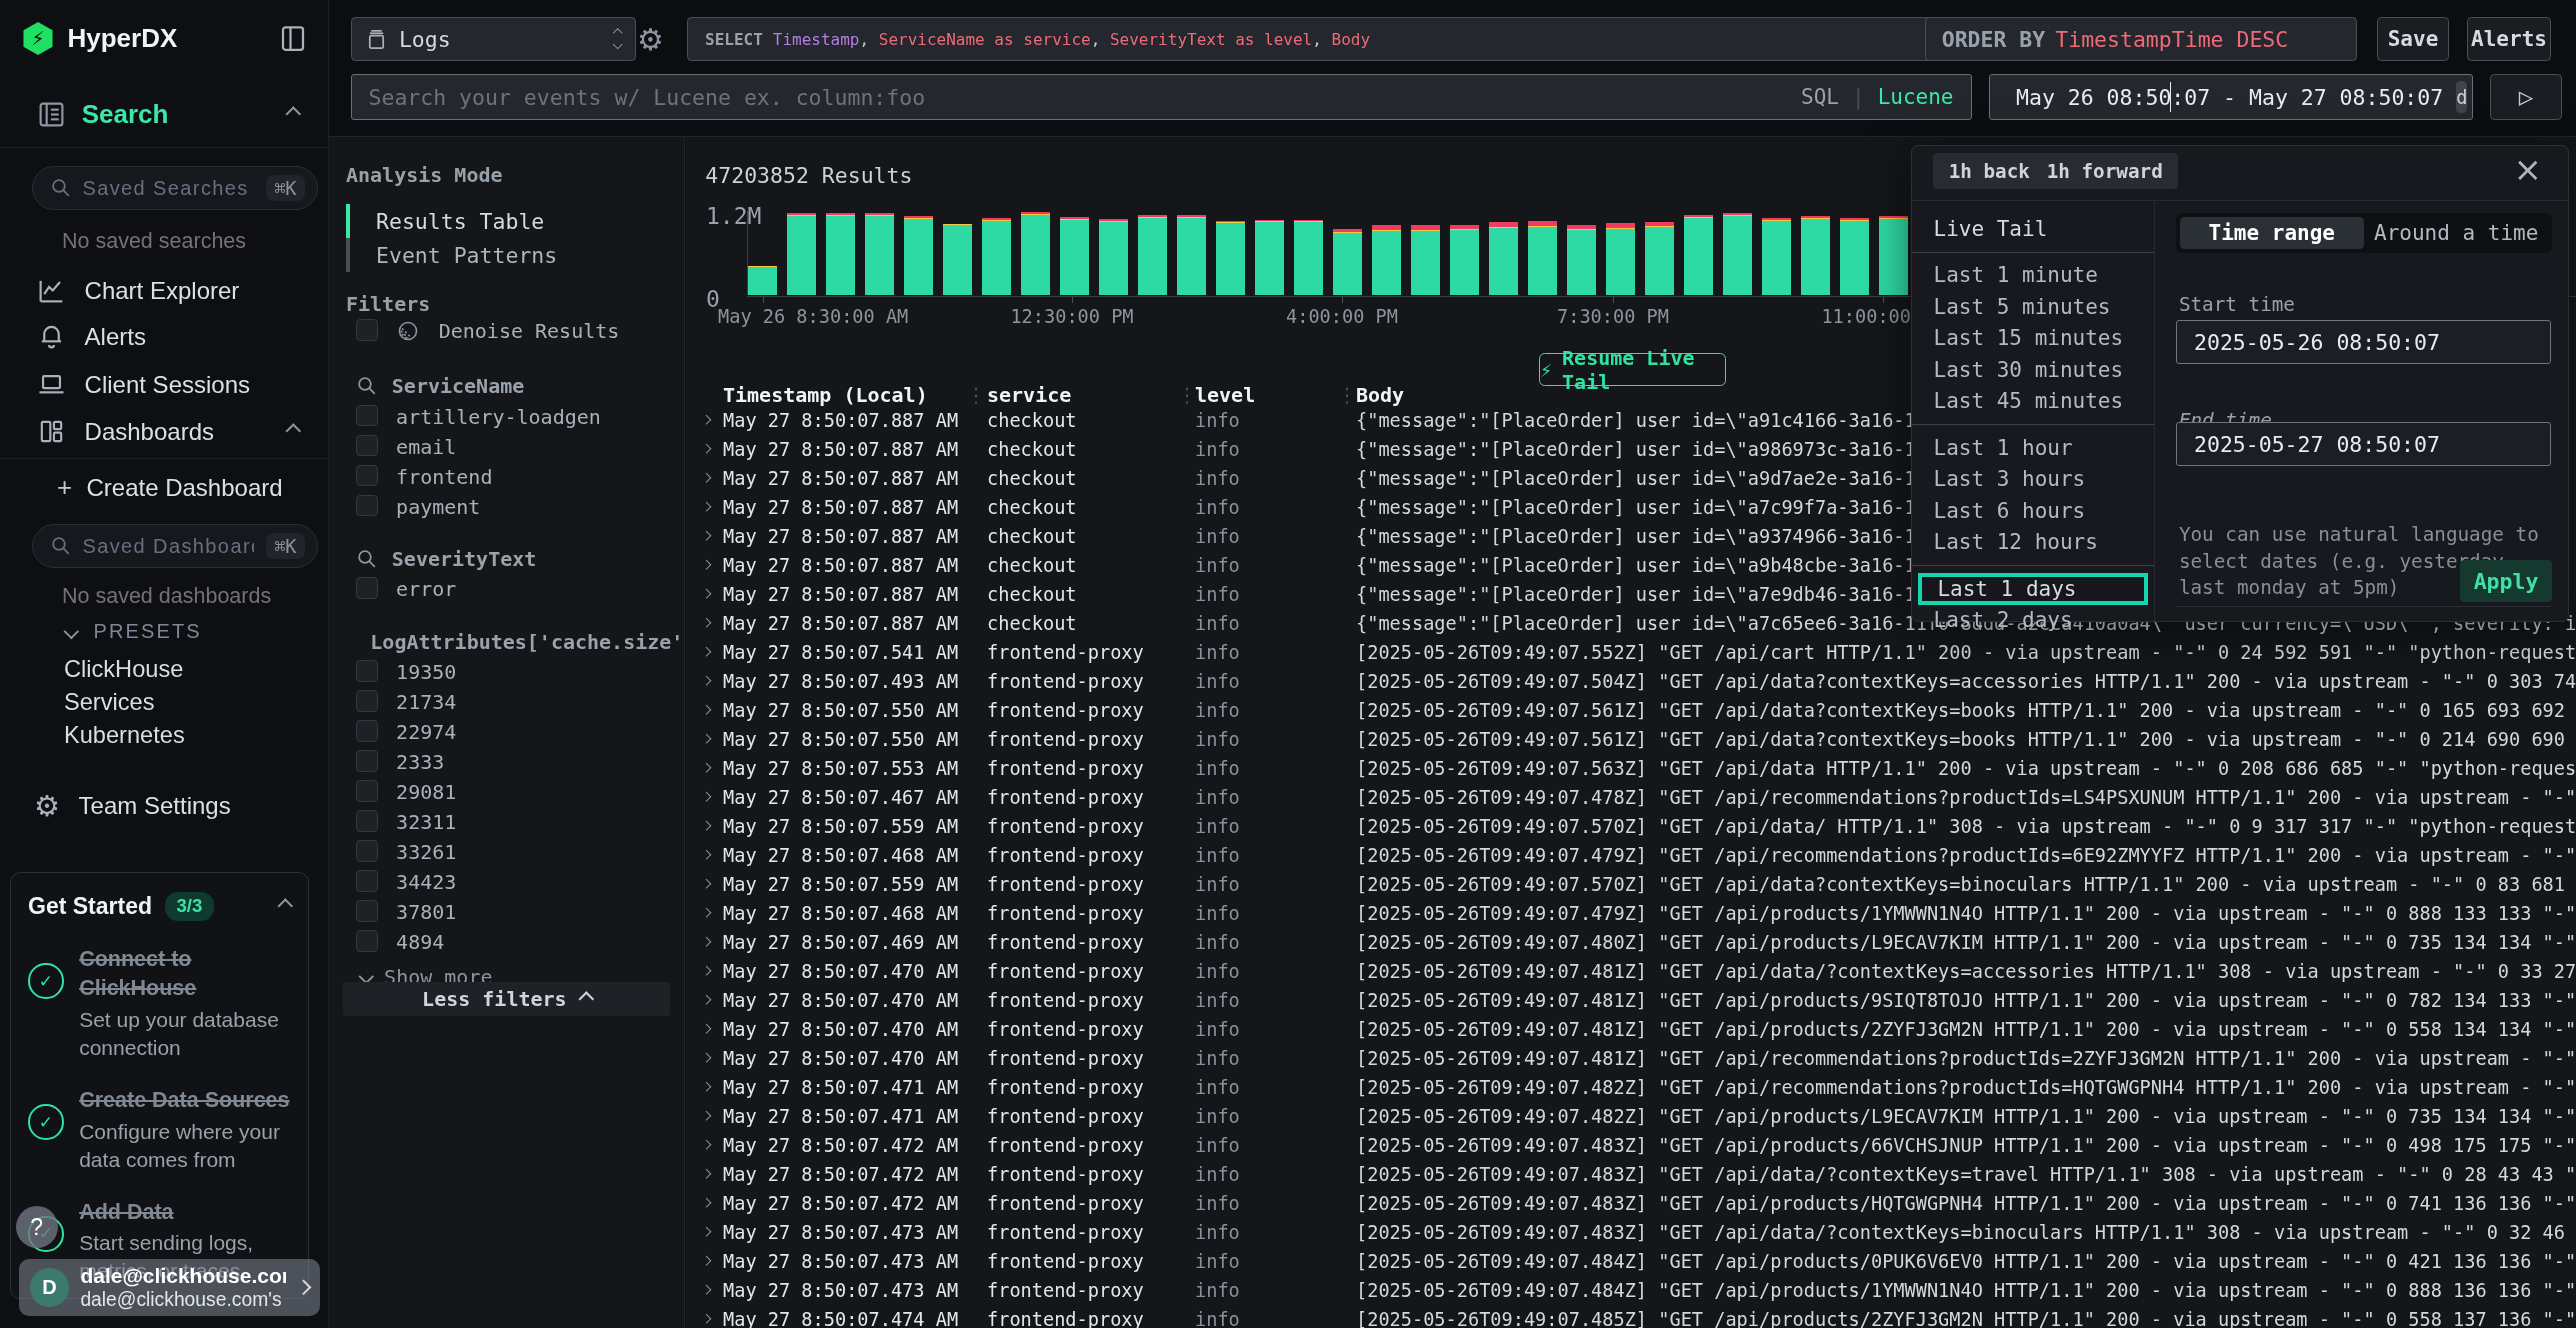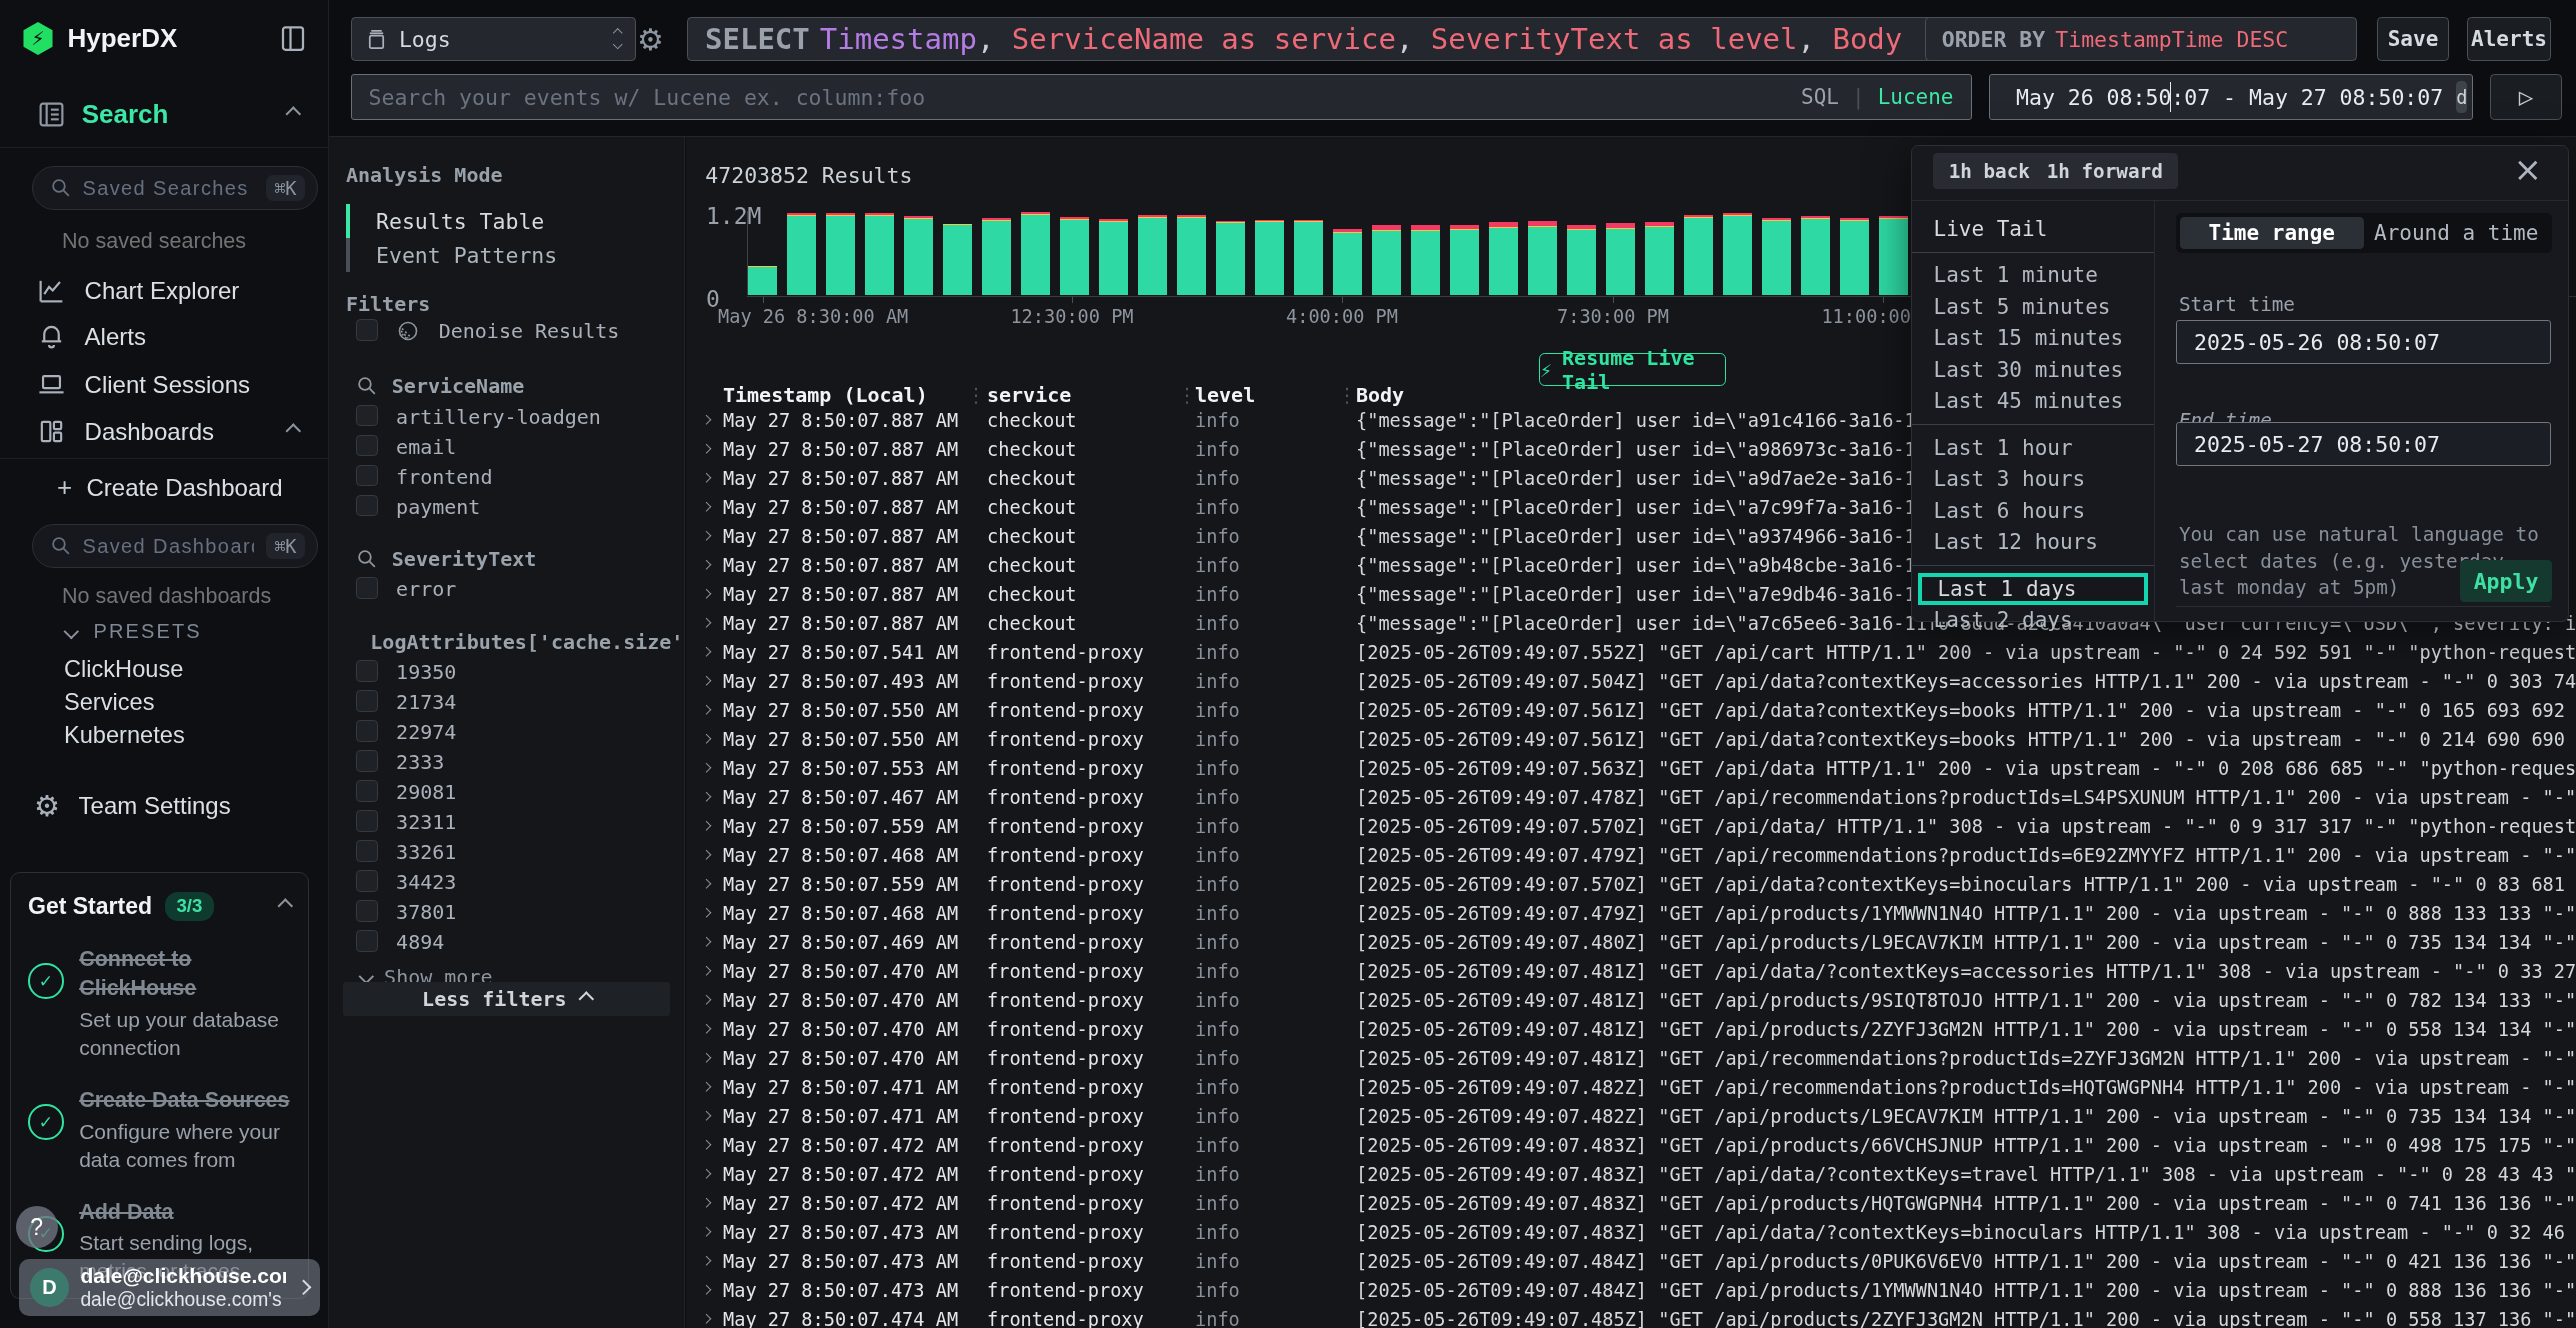--- a/index.html
+++ b/index.html
@@ -18,21 +18,21 @@
   #filters{position:absolute;left:329px;top:137px;width:356px;height:1191px;background:#141619;border-right:0.7px solid #212529;box-sizing:border-box;}
   #content{position:absolute;left:686px;top:137px;width:1890px;height:1191px;background:#141619;overflow:hidden;}
   #timepanel{position:absolute;left:1911px;top:145px;width:658px;height:477px;background:#17191f;border:0.7px solid #2b3036;border-radius:7.2px;
              box-shadow:0 8.6px 43px rgba(0,0,0,.55);z-index:20;box-sizing:border-box;}
 
   
   .tb-box{position:absolute;background:#24272d;border:0.7px solid #4b5058;border-radius:4.3px;box-sizing:border-box;display:flex;align-items:center;}
   #src-select{left:21.5px;top:17px;width:285px;height:44px;padding:0 13px;gap:11.4px;}
   #src-select .lbl{font-size:21.5px;color:#d5dadf;flex:1;}
   #gear-btn{position:absolute;left:308px;top:21.5px;font-size:30px;color:#8d95a0;font-family:"DejaVu Sans",sans-serif;}
-  #sql-select{left:358px;top:17px;width:1448px;height:44px;padding:8px 17px;font-size:29px;white-space:nowrap;overflow:hidden;}
+  #sql-select{left:358px;top:17px;width:1448px;height:44px;padding:8px 17px;font-size:16px;white-space:nowrap;overflow:hidden;}
   #sql-order{left:1596px;top:17px;width:432px;height:44px;padding:0 15.7px;font-size:21.5px;white-space:nowrap;overflow:hidden;}
   .kw{color:#9aa1ab;font-weight:bold;margin-right:10px;}
   .tok-purple{color:#b57ce4;} .tok-red{color:#ee6a78;} .tok-plain{color:#c8cdd3;}
   .tb-btn{position:absolute;top:17px;height:44px;background:#1a1d22;border:0.7px solid #4b5058;border-radius:4.3px;
           display:flex;align-items:center;justify-content:center;font-size:21px;font-weight:bold;color:#d6dbe1;box-sizing:border-box;}
   #save-btn{left:2048px;width:72px;} #alerts-btn{left:2138px;width:84px;}
   #search-input{left:21.5px;top:74px;width:1621px;height:46px;border-color:#6a7078;border-radius:2.9px;padding:0 17px;}
   #search-input .ph{font-size:21.5px;color:#6b7380;flex:1;}
   #search-input .sql{font-size:21px;color:#9aa1ab;} #search-input .sep{color:#4a4f57;margin:0 13px;font-size:21px;}
   #search-input .lucene{font-size:21px;color:#3be8a6;}

